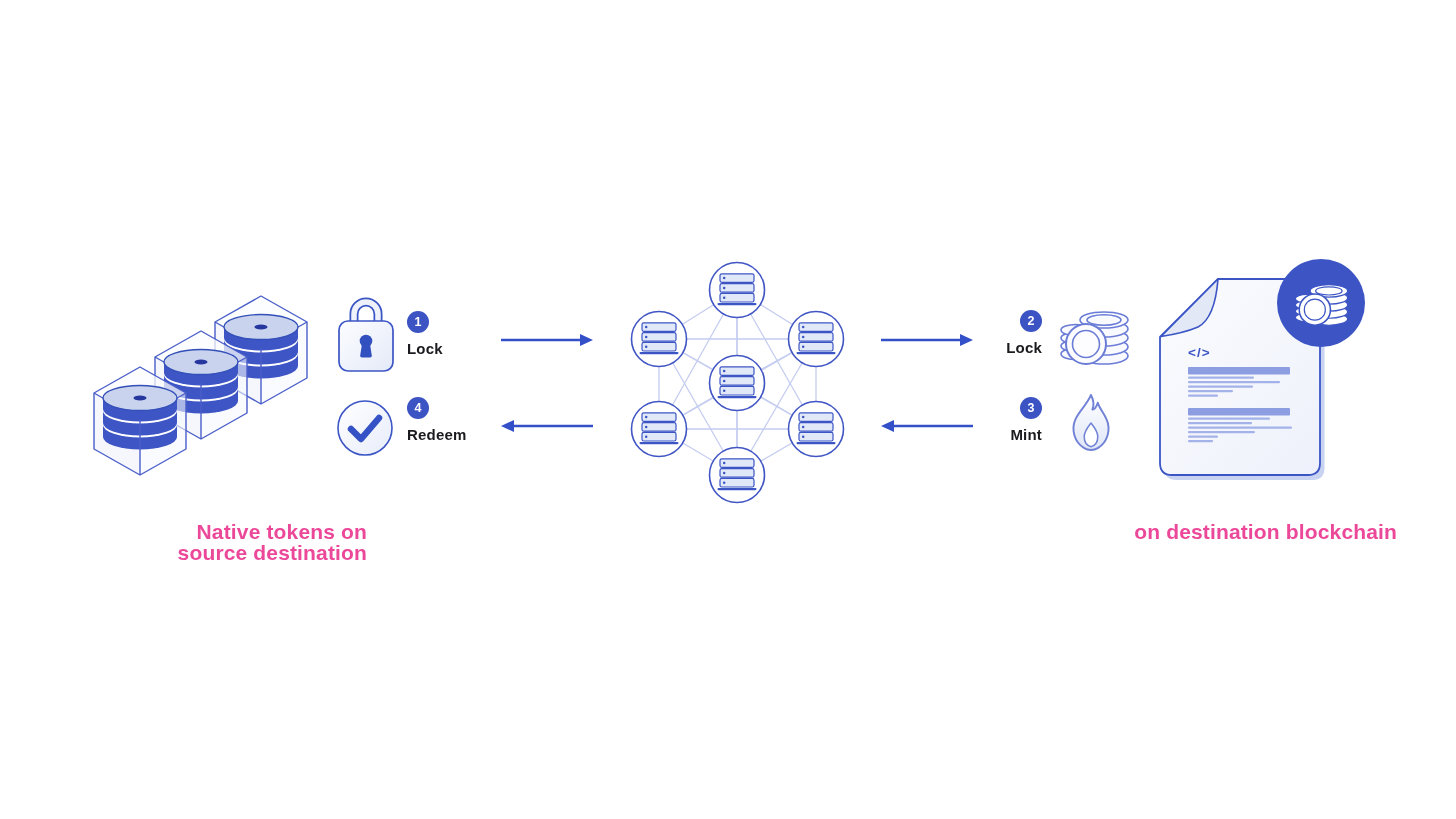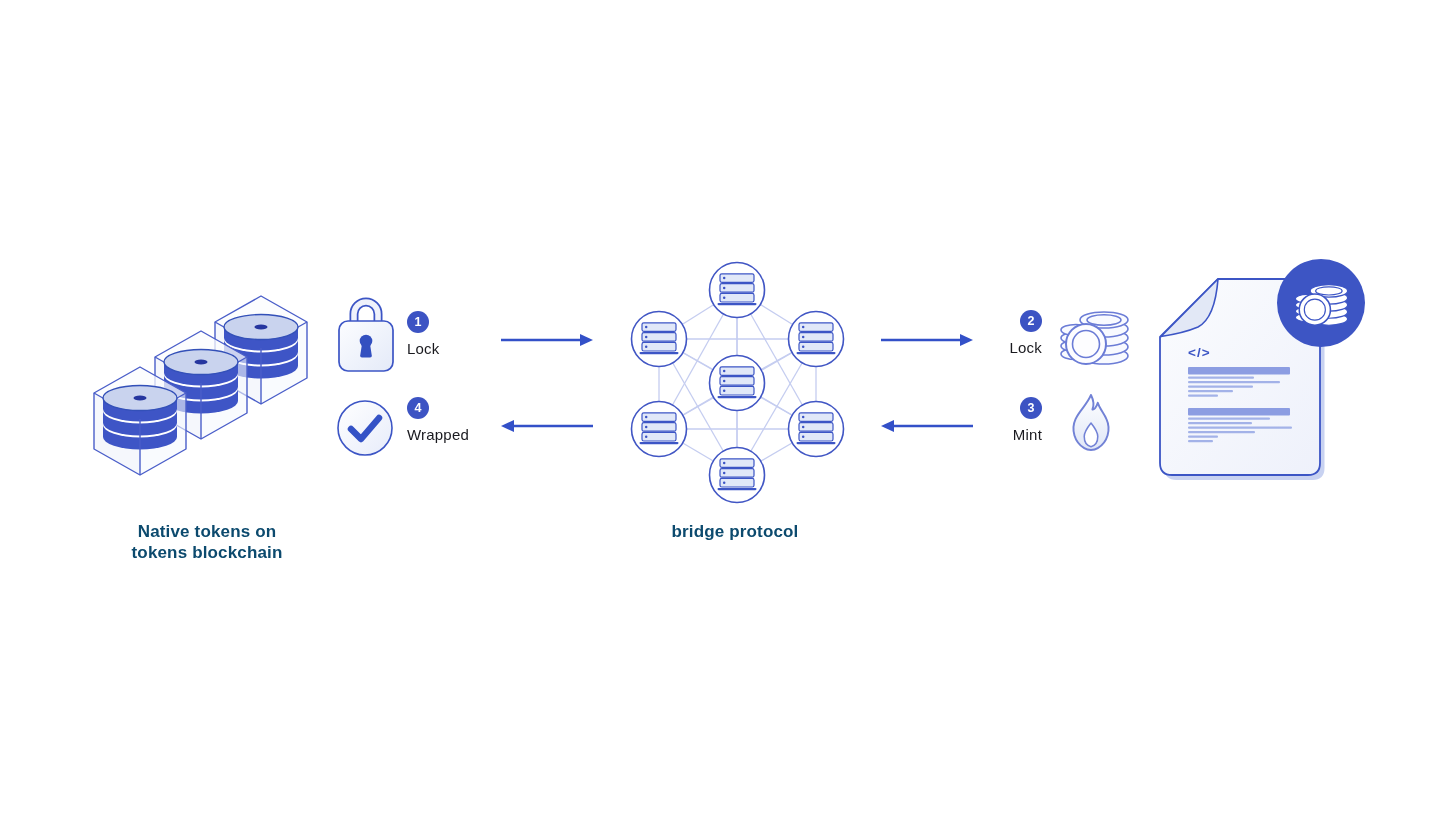--- a/index.html
+++ b/index.html
@@ -3,37 +3,37 @@
 <meta charset="utf-8">
 <style>
   html,body { margin:0; padding:0; background:#ffffff; }
   #canvas {
     position:relative; width:1456px; height:819px; overflow:hidden;
     background:#ffffff;
     font-family:"Liberation Sans", sans-serif;
   }
   .abs { position:absolute; }
   .caption {
-    position:absolute; width:320px; text-align:center;
-    font-weight:700; font-size:17px; line-height:21px;
-    color:#0c4a6e; letter-spacing:.15px;
+    position:absolute; width:320px; text-align:right;
+    font-weight:700; font-size:21px; line-height:21px;
+    color:#ec4899; letter-spacing:.15px;
   }
   .step {
     position:absolute; display:flex; flex-direction:column; gap:7px;
   }
   .step.left-align  { align-items:flex-start; }
   .step.right-align { align-items:flex-end; text-align:right; }
   .badge {
     width:22px; height:22px; border-radius:50%;
     background:#3c53c3; color:#ffffff;
     font-size:12.5px; font-weight:700;
     display:flex; align-items:center; justify-content:center;
   }
   .step-label {
-    font-size:15px; font-weight:400; color:#1a1a1f; letter-spacing:.2px;
+    font-size:15px; font-weight:700; color:#1a1a1f; letter-spacing:.2px;
   }
   svg { display:block; }
   .mesh line { stroke:#c5cdf0; stroke-width:1.3; }
   .node-circle { fill:#ffffff; stroke:#4156c4; stroke-width:1.6; }
   .srv-bar { fill:#e1e8f8; stroke:#3c55c5; stroke-width:1.2; }
   .srv-dot { fill:#3c55c5; }
   .srv-base{ fill:#3c55c5; }
   .arrow-line { stroke:#3350c8; stroke-width:2.3; }
   .arrow-head { fill:#3350c8; }
   .cube-edge { stroke:#4a5ec9; stroke-width:1.4; fill:none; stroke-linejoin:round; }
@@ -100,21 +100,21 @@
       <linearGradient id="gChk" x1="0" y1="0" x2="1" y2="1">
         <stop offset="0" stop-color="#ffffff"></stop>
           <stop offset="1" stop-color="#e7ecfa"></stop>
       </linearGradient>
     </defs>
     <circle cx="29" cy="29" r="27" fill="url(#gChk)" stroke="#3c55c5" stroke-width="1.6"></circle>
     <path d="M15 30 L25 40 L43 19" fill="none" stroke="#3452c6" stroke-width="6.5" stroke-linecap="round" stroke-linejoin="round"></path>
   </svg>
   <div class="step left-align" style="left:407px; top:397px;">
     <div class="badge">4</div>
-    <div class="step-label">Wrapped</div>
+    <div class="step-label">Redeem</div>
   </div>
 
   <svg class="abs" style="left:501px; top:332px;" width="92" height="16" viewBox="0 0 92 16">
     <line class="arrow-line" x1="0" y1="8" x2="80" y2="8"></line>
     <polygon class="arrow-head" points="79,2 92,8 79,14"></polygon>
   </svg>
   <svg class="abs" style="left:501px; top:418px;" width="92" height="16" viewBox="0 0 92 16">
     <line class="arrow-line" x1="12" y1="8" x2="92" y2="8"></line>
     <polygon class="arrow-head" points="13,2 0,8 13,14"></polygon>
   </svg>
@@ -269,21 +269,21 @@
         <ellipse cx="46" cy="14" rx="24" ry="8"></ellipse>
         <ellipse cx="46" cy="14" rx="17" ry="5.2" fill="none"></ellipse>
         <circle cx="28" cy="38" r="20" stroke-width="2"></circle>
         <circle cx="28" cy="38" r="13.5" fill="none"></circle>
       </g>
     </g>
   </svg>
 
   <div class="caption" style="left:47px; top:521px;">
     <div>Native tokens on</div>
-    <div>tokens blockchain</div>
+    <div>source destination</div>
   </div>
   <div class="caption" style="left:575px; top:521px;">
-    <div>bridge protocol</div>
   </div>
   <div class="caption" style="left:1077px; top:521px;">
+    <div>on destination blockchain</div>
   </div>
 
 </div>
 
 </body></html>

